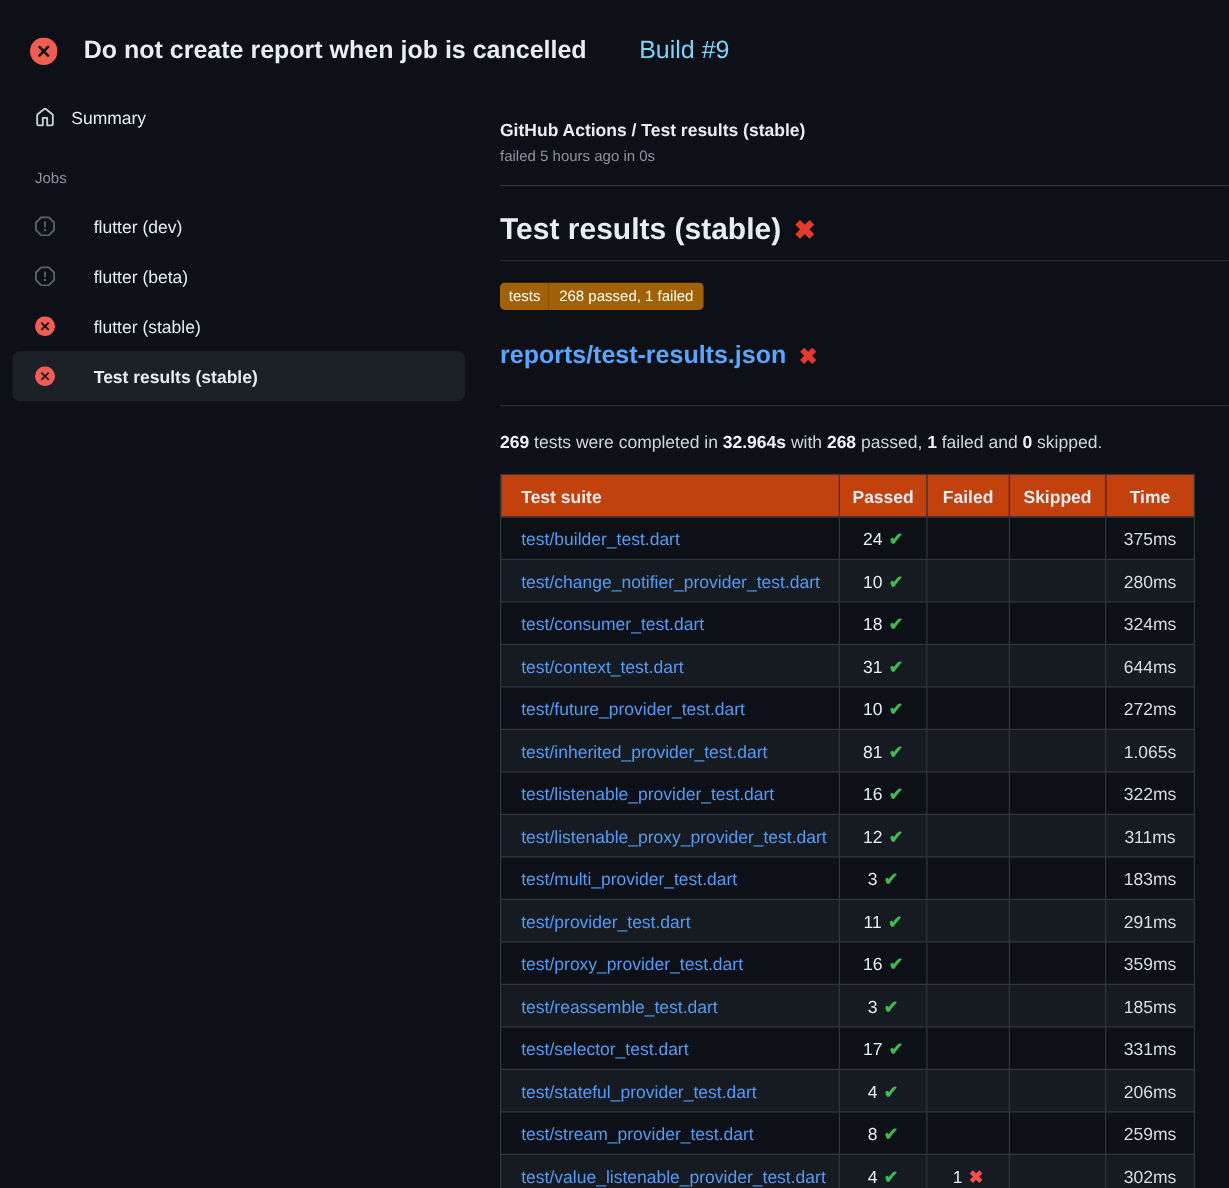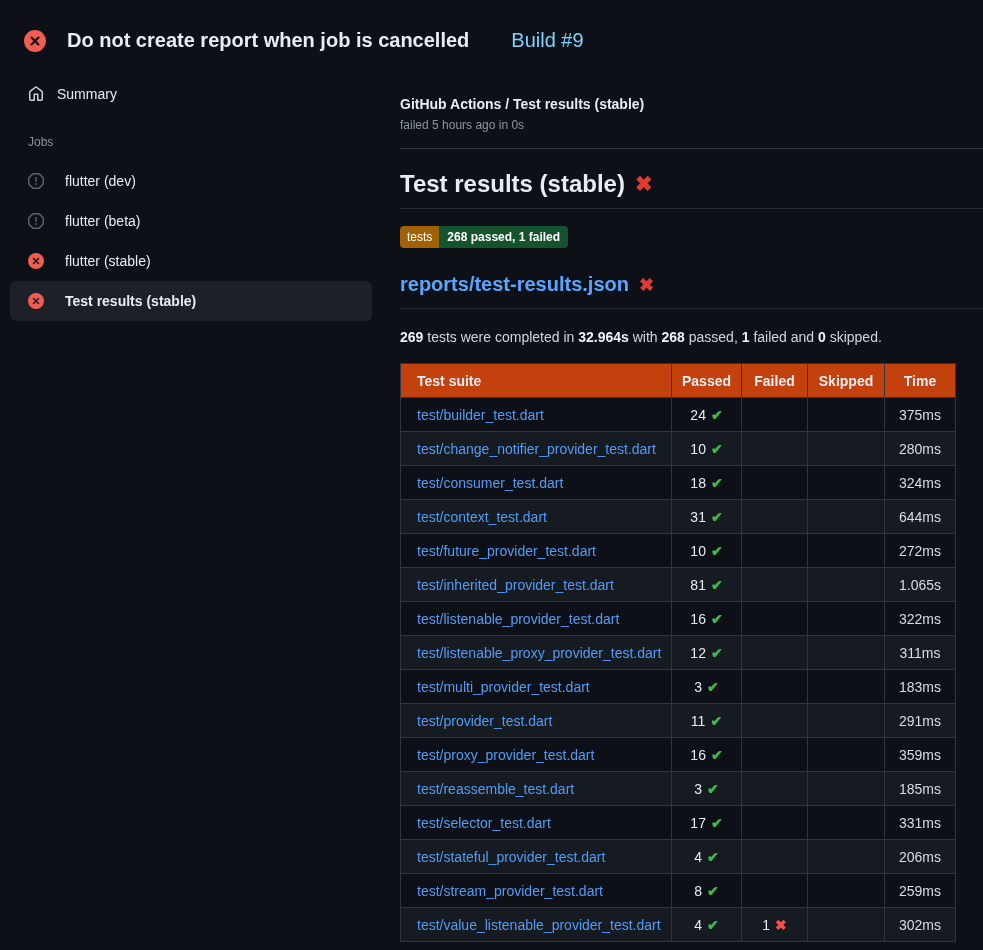--- a/index.html
+++ b/index.html
@@ -10,42 +10,42 @@
   .top-header { display:flex; align-items:center; gap:21px; padding:29px 0 0 24px; }
   .top-header .fail-circle { width:22px; height:22px; flex:0 0 auto; }
   .top-title { font-size:20px; font-weight:700; color:#e8edf3; }
   .top-build { font-size:20px; font-weight:400; color:#7dd3fc; margin-left:21px; }
 
   
   .sidebar { position:absolute; left:0; top:60px; width:382px; }
   .summary-item { display:flex; align-items:center; gap:13px; margin:21px 0 0 28px;
                   height:26px; font-size:14px; color:#e6edf3; cursor:pointer; }
   .jobs-label { margin:28px 0 12px 28px; font-size:12px; color:#8b949e; }
-  .job-item { display:flex; align-items:center; gap:21px; height:40px;
+  .job-item { display:flex; align-items:center; gap:31px; height:40px;
               margin:0 10px; padding-left:18px; border-radius:6px;
               font-size:14px; color:#e6edf3; cursor:pointer; }
   .job-item.selected { background:#1c2128; font-weight:700; }
   .icon16 { width:16px; height:16px; flex:0 0 auto; }
 
   
   .main { position:absolute; left:400px; top:60px; right:0; }
   .breadcrumb { margin-top:36px; font-size:14px; font-weight:700; color:#e6edf3; }
   .run-meta { margin-top:6px; font-size:12px; color:#8b949e; }
   .rule { margin-top:16px; border-top:1px solid #30363d; }
   h1.section-title { margin-top:21px; font-size:24px; font-weight:700; color:#e8edf3;
                      padding-bottom:10px; border-bottom:1px solid #262c33;
                      display:flex; align-items:center; gap:10px;}
   .x-mark { color:#e5392b; font-weight:700; }
   h1 .x-mark { font-size:21px; }
   .badge { margin-top:17px; display:inline-flex; font-size:12px; line-height:16px;
            border-radius:4px; overflow:hidden; cursor:pointer; }
   .badge .badge-label { background:#a16207; color:#fff; padding:3px 7px; }
-  .badge .badge-value { background:#14532d; color:#fff; padding:3px 8px;font-weight:bold; }
+  .badge .badge-value { background:#a16207; color:#fff; padding:3px 8px; }
   h2.report-title { margin-top:25px; font-size:20px; font-weight:700; color:#58a6ff;
-                    padding-bottom:12px; border-bottom:1px solid #262c33;
+                    padding-bottom:28px; border-bottom:1px solid #262c33;
                     display:flex; align-items:center; gap:10px; }
   h2 .x-mark { font-size:18px; }
   .summary-line { margin-top:20px; font-size:14px; color:#cfd6dd; }
   .summary-line b { color:#eff3f7; }
 
   
   table.results { margin-top:18px; border-collapse:collapse; table-layout:fixed;
                   width:555px; font-size:14px; }
   table.results col.c1{width:271px} table.results col.c2{width:70px}
   table.results col.c3{width:66px} table.results col.c4{width:77px}

